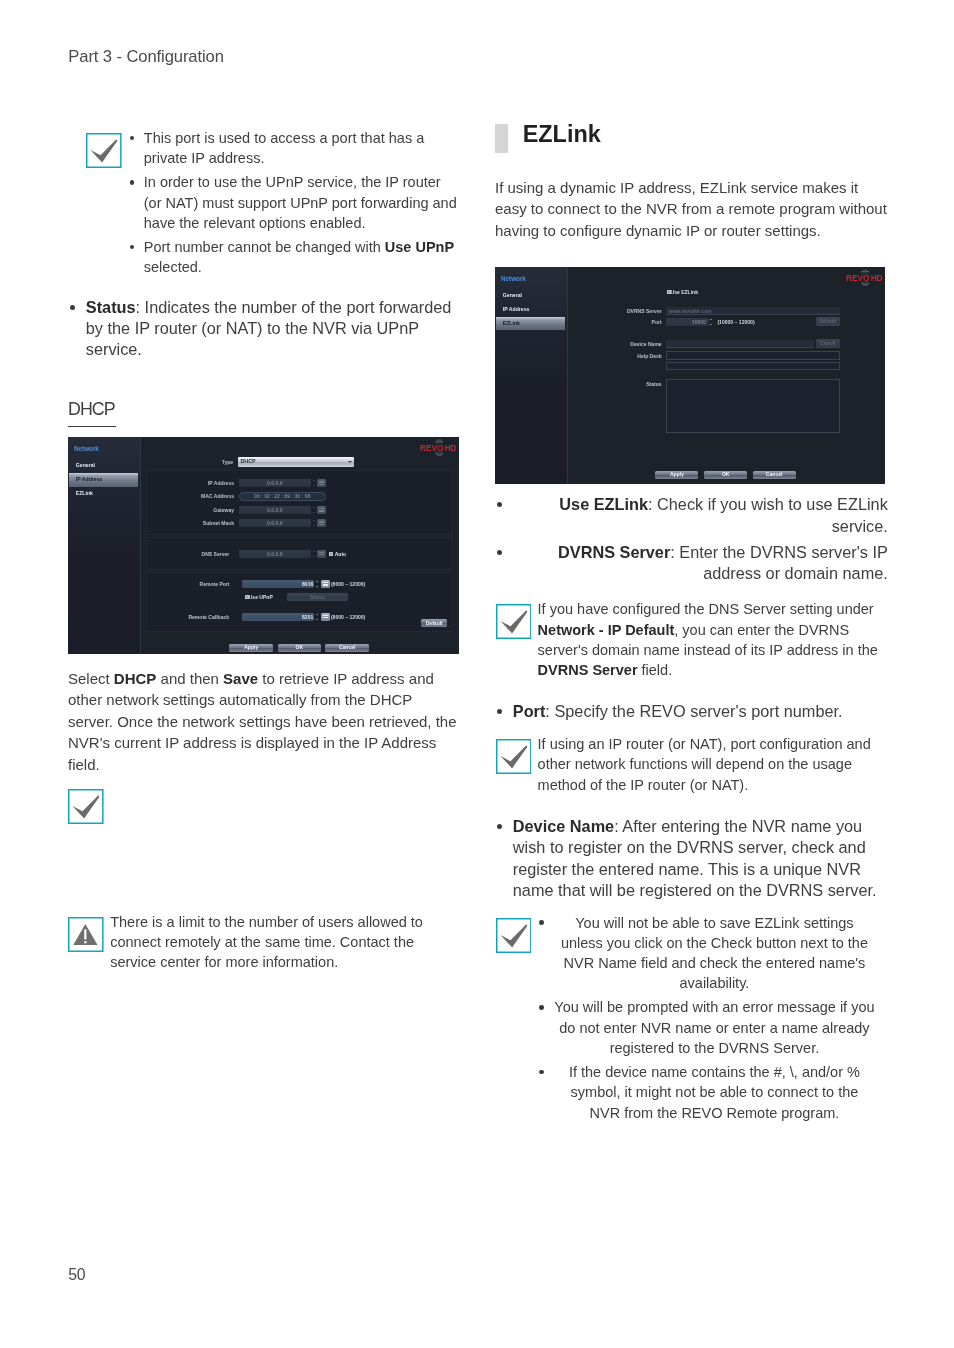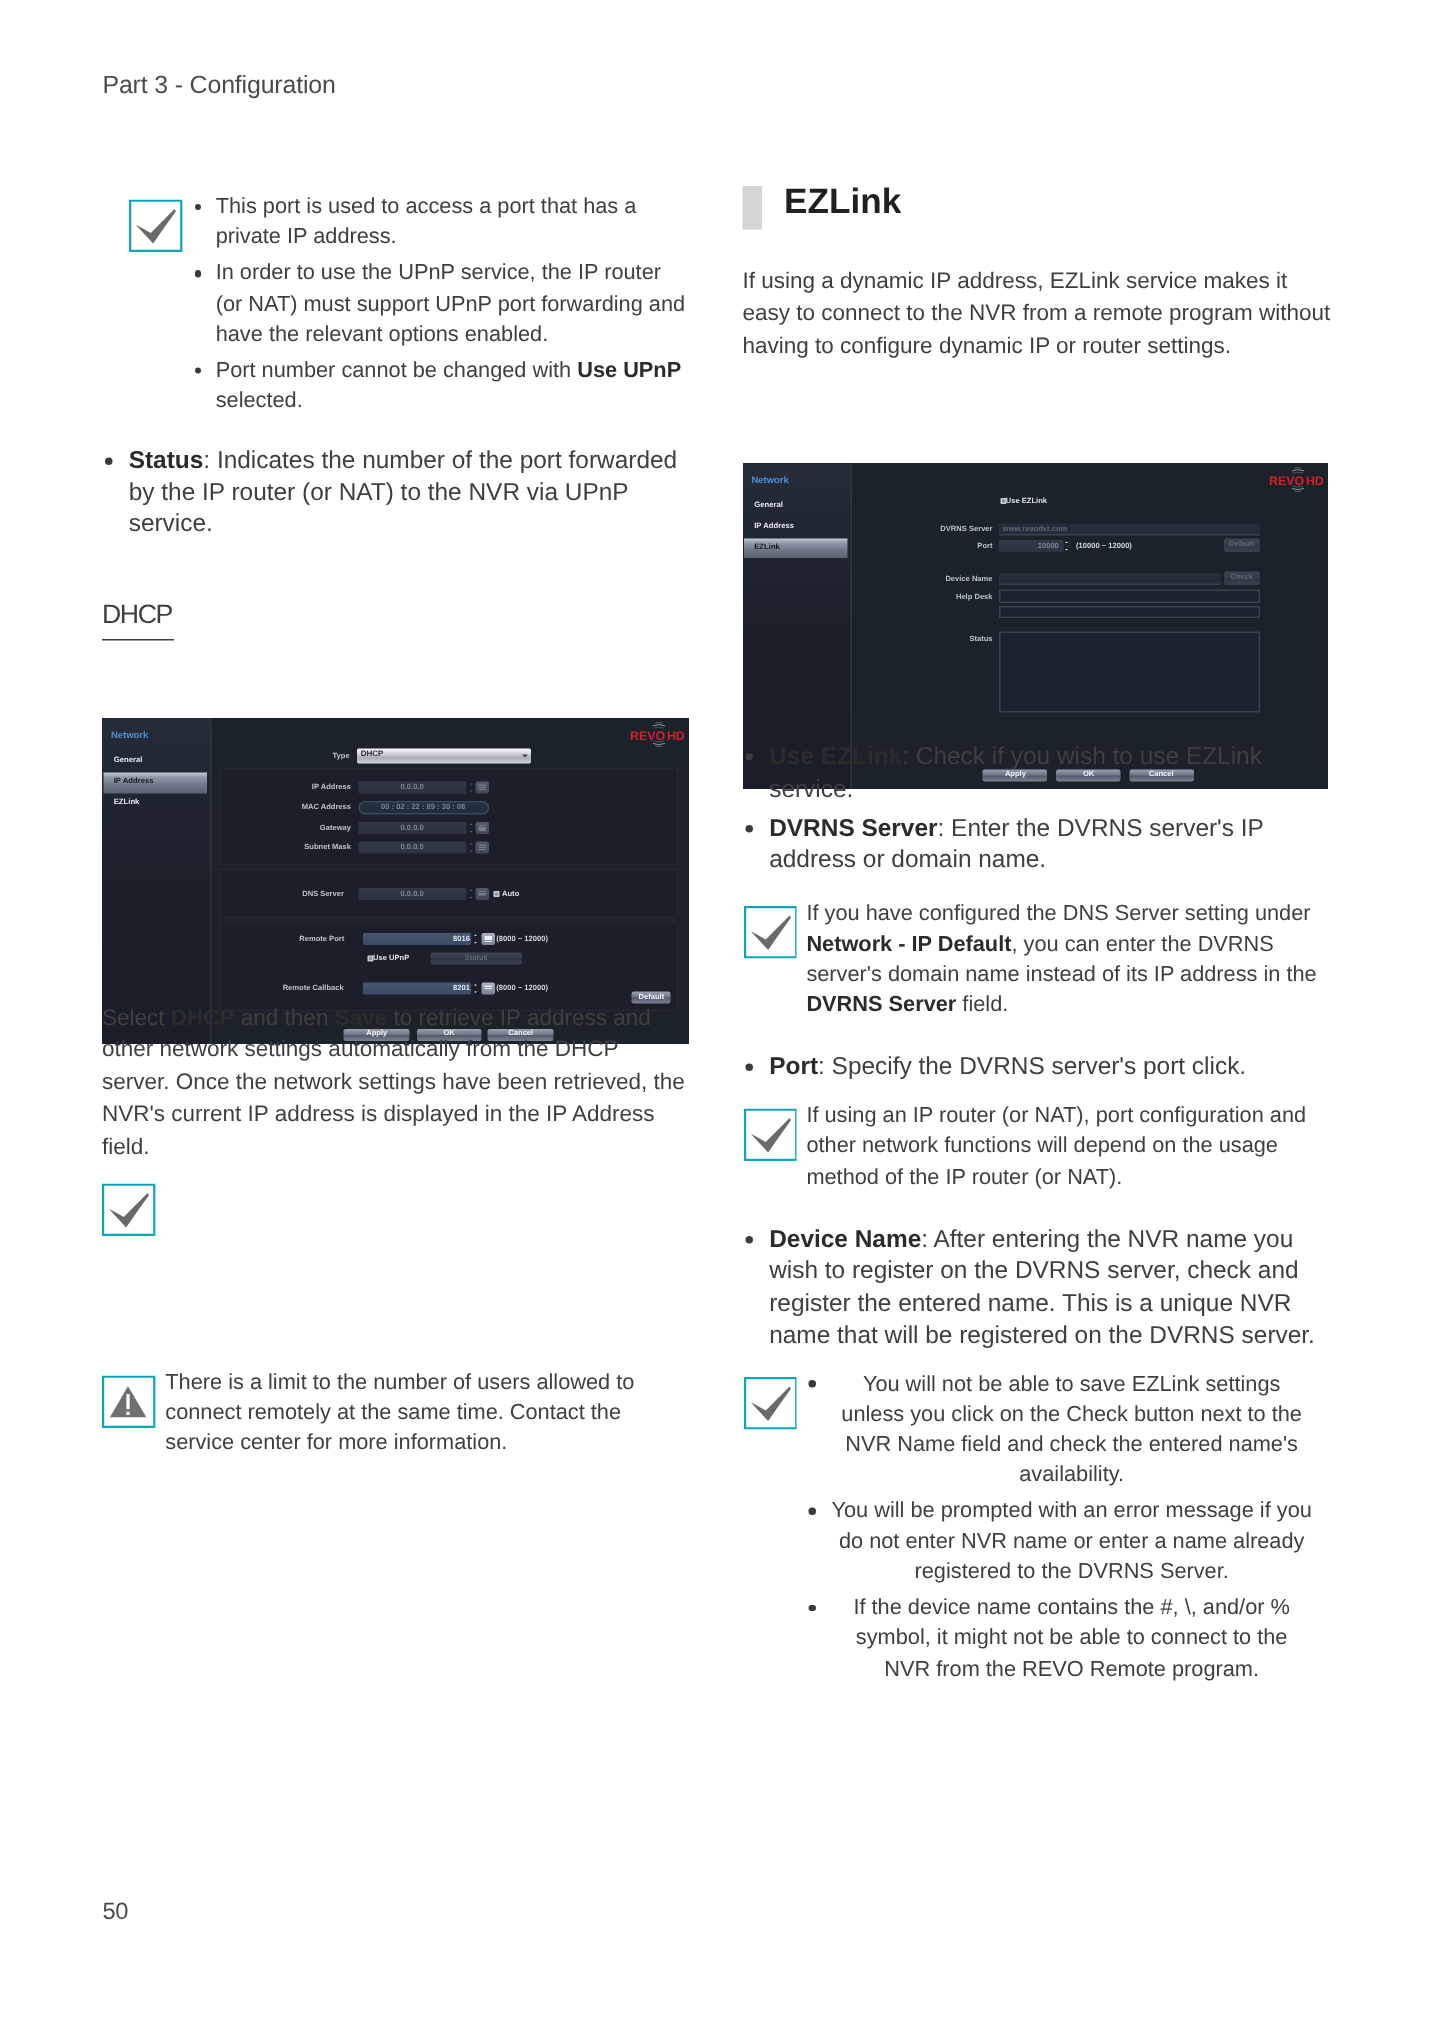--- a/index.html
+++ b/index.html
@@ -35,21 +35,21 @@
 
   .secttl{font-size:17.8px;line-height:19px;color:#3f3f3f;letter-spacing:-0.95px;}
   .sectline{width:48.1px;height:1.3px;background:#3f3f3f;}
 
   .h1wrap{position:relative;height:33px;}
   .h1bar{position:absolute;left:0.3px;top:2.1px;width:12.8px;height:29.7px;background:#d5d5d5;}
   .h1txt{position:absolute;left:27.7px;top:0px;font-size:23.4px;line-height:24px;font-weight:bold;color:#231f20;letter-spacing:0.02px;}
 
   
   .shot{position:absolute;overflow:hidden;font-family:"Liberation Sans",sans-serif;
-        background:#1b222a;will-change:transform;margin-top:42px;}
+        background:#1b222a;will-change:transform;}
   .shot .side{position:absolute;left:0;top:0;bottom:0;width:71.5px;
         background:linear-gradient(180deg,#272c39 0%,#202533 22%,#1c1f29 55%,#1b1e28 100%);}
   .shot .sidediv{position:absolute;left:71.5px;top:0;bottom:0;width:1.1px;background:#2f3744;}
   .shot .sttl{position:absolute;left:6px;top:8px;font-size:6.3px;font-weight:bold;color:#4b8ed8;}
   .shot .sitem{position:absolute;left:0.5px;width:69.8px;height:13.8px;font-size:5.15px;font-weight:bold;
         color:#e4e9f0;line-height:13.8px;padding-left:7.3px;box-sizing:border-box;}
   .shot .sitem.sel{background:linear-gradient(180deg,#c8cdd8 0%,#949cac 20%,#6d7585 62%,#5a6270 100%);
         color:#141922;}
   .shot .grp{position:absolute;background:#1b1f29;border:0.7px solid #222733;box-sizing:border-box;}
   .shot .lbl{position:absolute;font-size:5.05px;font-weight:bold;color:#bcc2cd;text-align:right;
@@ -324,37 +324,37 @@
       <div class="ta" style="left:170.5px;top:94.9px;width:174.5px;height:7.8px;"></div>
 
       <div class="lbl" style="left:105px;top:112.9px;width:61.7px;">Status</div>
       <div class="ta" style="left:170.5px;top:111.9px;width:174.5px;height:54.1px;"></div>
 
       <div class="btn" style="left:160.4px;top:204.4px;width:43.1px;height:7.8px;line-height:7.8px;">Apply</div>
       <div class="btn" style="left:209.2px;top:204.4px;width:43.1px;height:7.8px;line-height:7.8px;">OK</div>
       <div class="btn" style="left:257.6px;top:204.4px;width:43.1px;height:7.8px;line-height:7.8px;">Cancel</div>
     </div>
 
-    <ul class="lvl1" style="position:absolute;top:494.3px;left:0;width:393px;">
+    <ul class="lvl1" style="position:absolute;top:494.3px;left:0;width:393px;text-align:right;">
         <li><b>Use EZLink</b><span>: Check if you wish to use EZLink service.</span></li>
         <li><b>DVRNS Server</b><span>: Enter the DVRNS server's IP address or domain name.</span></li>
       </ul>
 
     <div class="note" style="position:absolute;top:599.3px;left:0.5px;width:393px;">
       <span class="ico">
         <svg viewBox="0 0 35.6 35" width="35.6" height="35">
           <rect x="0.75" y="0.75" width="34.1" height="33.5" fill="#ffffff" stroke="#0ba2bd" stroke-width="1.45"></rect>
           <path d="M4.5 16.9 Q9.5 19.5 14.5 22.3 L30.4 6.3 L31.3 7.9 Q23.6 18.5 16.1 29.4 Q10.2 23.1 4.5 16.9 Z" fill="#6a6a6a"></path>
         </svg>
       </span>
       <div class="body" style="width:346px;"><span>If you have configured the DNS Server setting under </span><b>Network - IP Default</b><span>, you can enter the DVRNS server's domain name instead of its IP address in the </span><b>DVRNS Server</b><span> field.</span></div>
     </div>
 
     <ul class="lvl1" style="position:absolute;top:701px;left:0;width:393px;">
-      <li><b>Port</b><span>: Specify the DVRNS server's port click.</span></li>
+      <li><b>Port</b><span>: Specify the REVO server's port number.</span></li>
     </ul>
 
     <div class="note" style="position:absolute;top:734.2px;left:0.5px;width:393px;">
       <span class="ico">
         <svg viewBox="0 0 35.6 35" width="35.6" height="35">
           <rect x="0.75" y="0.75" width="34.1" height="33.5" fill="#ffffff" stroke="#0ba2bd" stroke-width="1.45"></rect>
           <path d="M4.5 16.9 Q9.5 19.5 14.5 22.3 L30.4 6.3 L31.3 7.9 Q23.6 18.5 16.1 29.4 Q10.2 23.1 4.5 16.9 Z" fill="#6a6a6a"></path>
         </svg>
       </span>
       <div class="body" style="width:346px;"><span>If using an IP router (or NAT), port configuration and other network functions will depend on the usage method of the IP router (or NAT).</span></div>

